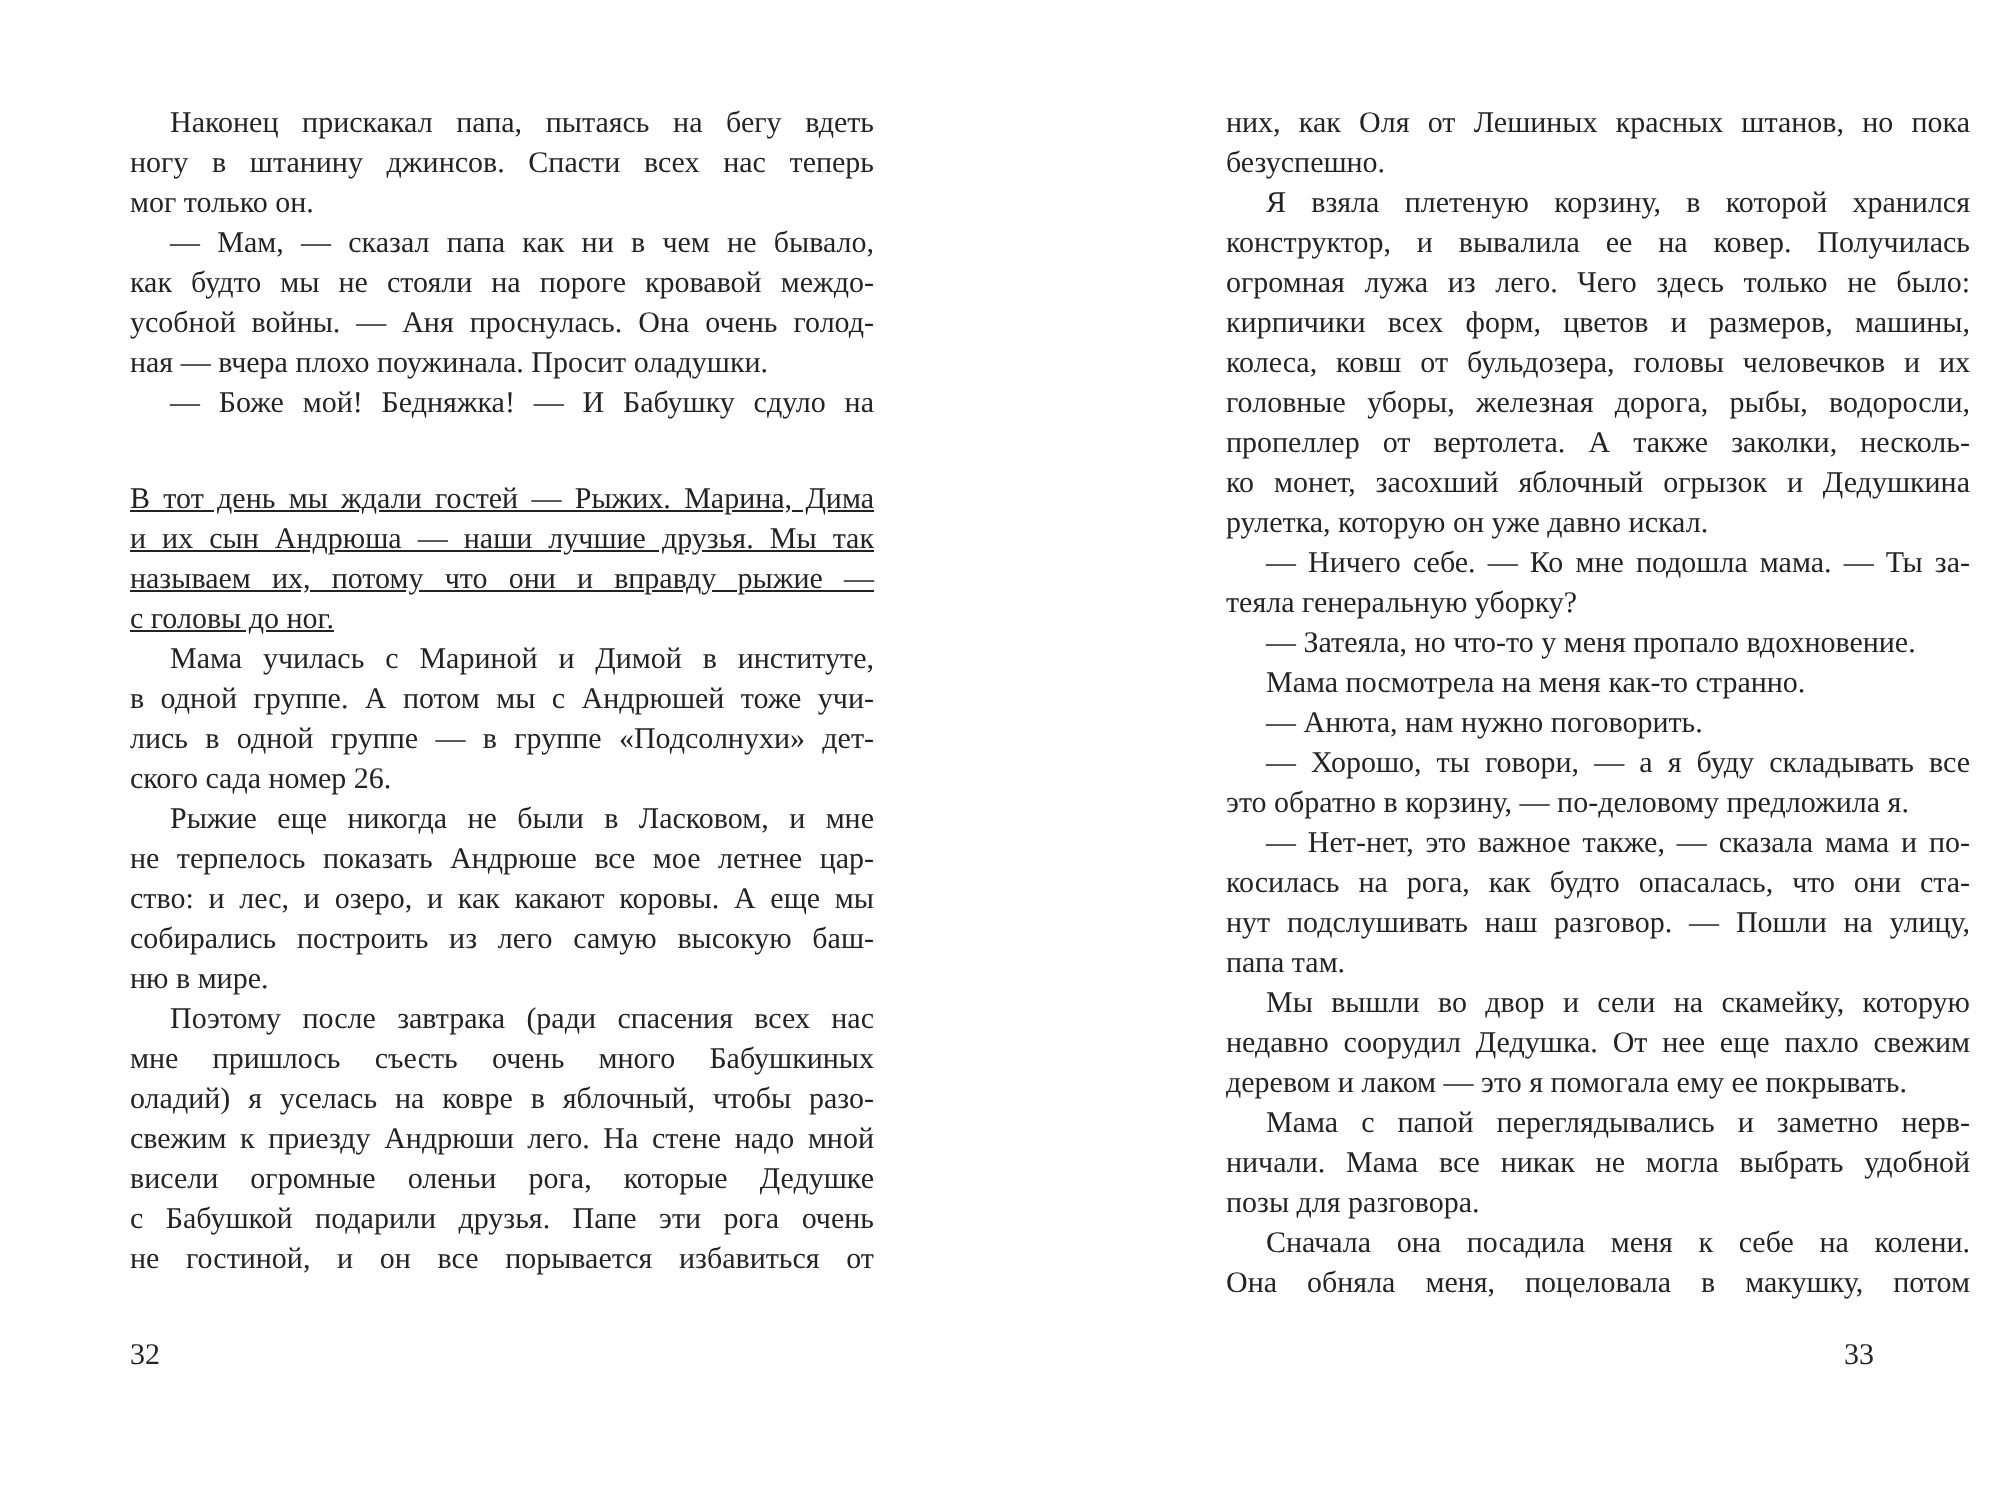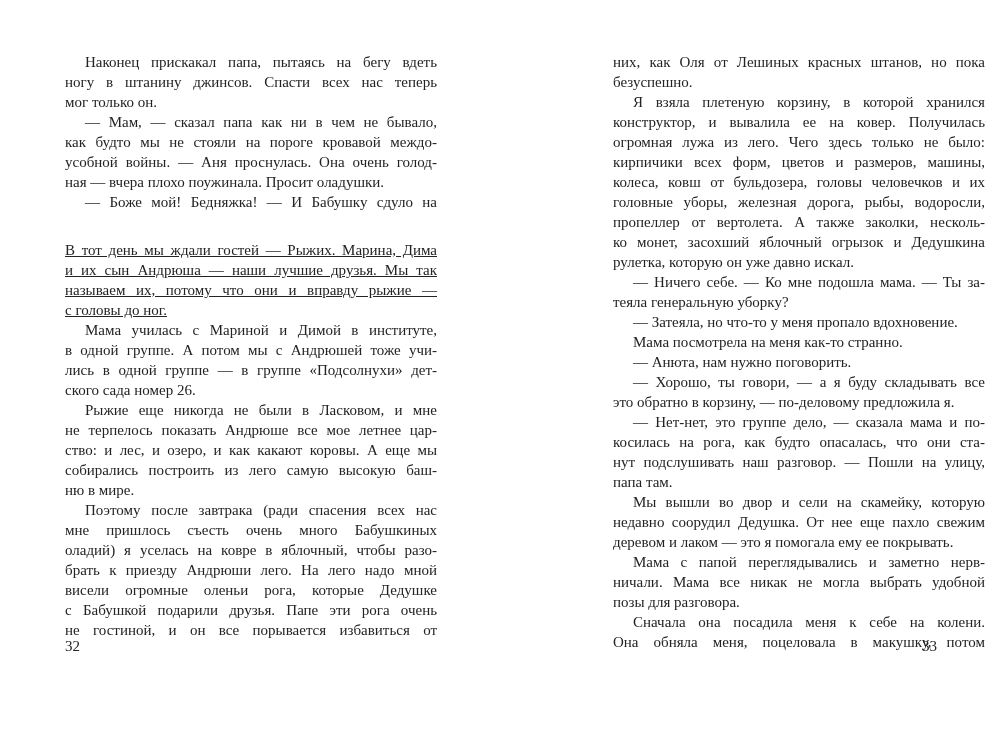--- a/index.html
+++ b/index.html
@@ -30,21 +30,21 @@
     font-size: 15px;
     line-height: 20px;
     text-align: justify;
     text-align-last: justify;
     white-space: normal;
   }
   .line.last { text-align-last: left; }
   .line.indent { text-indent: 20px; }
   .folio {
     position: absolute;
-    top: 636px;
+    top: 668px;
     font-size: 15px;
     line-height: 20px;
   }
   .folio-left  { left: 65px; }
   .folio-right { left: 565px; width: 372px; text-align: right; }
 </style>
 </head>
 <body>
 
 <div class="spread">
@@ -79,21 +79,21 @@
         <div class="line indent">Рыжие еще никогда не были в Ласковом, и мне</div>
         <div class="line">не терпелось показать Андрюше все мое летнее цар-</div>
         <div class="line">ство: и лес, и озеро, и как какают коровы. А еще мы</div>
         <div class="line">собирались построить из лего самую высокую баш-</div>
         <div class="line last">ню в мире.</div>
       </div>
       <div class="para">
         <div class="line indent">Поэтому после завтрака (ради спасения всех нас</div>
         <div class="line">мне пришлось съесть очень много Бабушкиных</div>
         <div class="line">оладий) я уселась на ковре в яблочный, чтобы разо-</div>
-        <div class="line">брать к приезду Андрюши лего. На лего надо мной</div>
+        <div class="line">свежим к приезду Андрюши лего. На стене надо мной</div>
         <div class="line">висели огромные оленьи рога, которые Дедушке</div>
         <div class="line">с Бабушкой подарили друзья. Папе эти рога очень</div>
         <div class="line">не гостиной, и он все порывается избавиться от</div>
       </div>
     </div>
   <div class="page-text right">
       <div class="para">
         <div class="line">них, как Оля от Лешиных красных штанов, но пока</div>
         <div class="line last">безуспешно.</div>
       </div>
@@ -119,21 +119,21 @@
         <div class="line last indent">Мама посмотрела на меня как-то странно.</div>
       </div>
       <div class="para">
         <div class="line last indent">— Анюта, нам нужно поговорить.</div>
       </div>
       <div class="para">
         <div class="line indent">— Хорошо, ты говори, — а я буду складывать все</div>
         <div class="line last">это обратно в корзину, — по-деловому предложила я.</div>
       </div>
       <div class="para">
-        <div class="line indent">— Нет-нет, это группе дело, — сказала мама и по-</div>
+        <div class="line indent">— Нет-нет, это важное также, — сказала мама и по-</div>
         <div class="line">косилась на рога, как будто опасалась, что они ста-</div>
         <div class="line">нут подслушивать наш разговор. — Пошли на улицу,</div>
         <div class="line last">папа там.</div>
       </div>
       <div class="para">
         <div class="line indent">Мы вышли во двор и сели на скамейку, которую</div>
         <div class="line">недавно соорудил Дедушка. От нее еще пахло свежим</div>
         <div class="line last">деревом и лаком — это я помогала ему ее покрывать.</div>
       </div>
       <div class="para">

